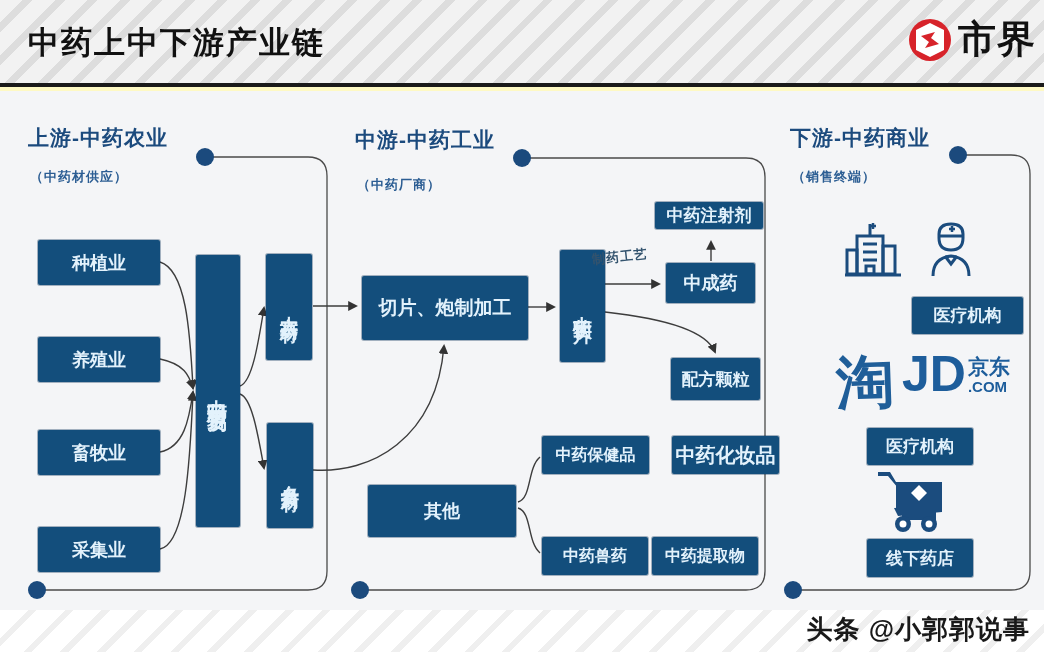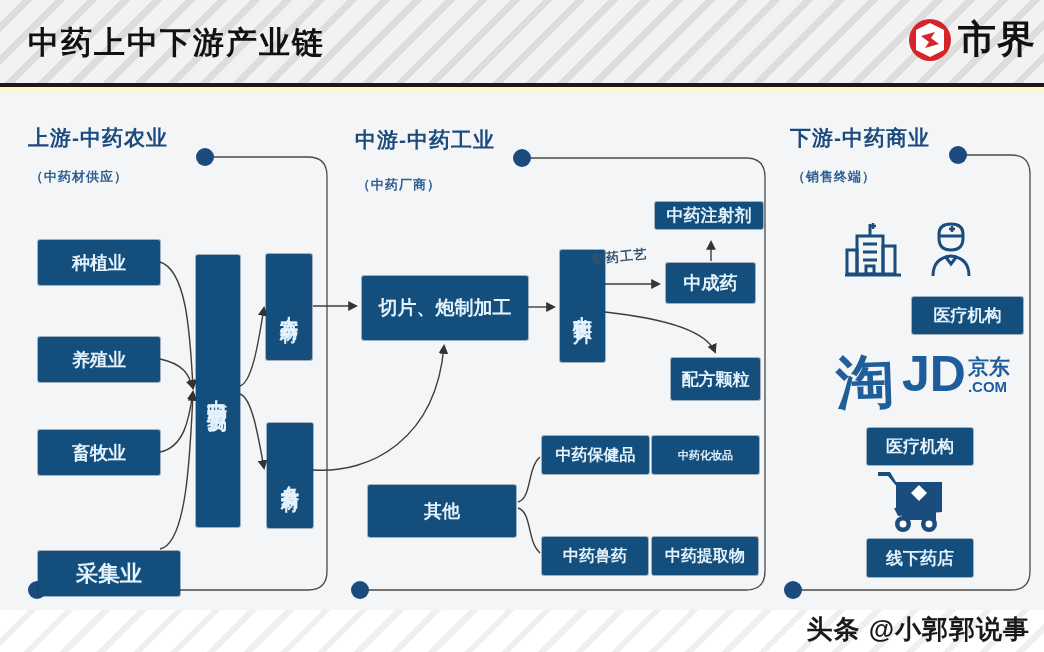--- a/index.html
+++ b/index.html
@@ -134,33 +134,33 @@
   <div class="sec-title" style="left:28px;top:124px;">上游-中药农业</div>
   <div class="sec-sub" style="left:30px;top:168px;">（中药材供应）</div>
   <div class="sec-title" style="left:355px;top:126px;">中游-中药工业</div>
   <div class="sec-sub" style="left:357px;top:176px;">（中药厂商）</div>
   <div class="sec-title" style="left:790px;top:124px;">下游-中药商业</div>
   <div class="sec-sub" style="left:792px;top:168px;">（销售终端）</div>
 
   <div class="box" style="left:38px;top:240px;width:122px;height:45px;font-size:18px;">种植业</div>
   <div class="box" style="left:38px;top:337px;width:122px;height:45px;font-size:18px;">养殖业</div>
   <div class="box" style="left:38px;top:430px;width:122px;height:45px;font-size:18px;">畜牧业</div>
-  <div class="box" style="left:38px;top:527px;width:142px;height:45px;font-size:22px;margin-top:24px;">采集业</div>
+  <div class="box" style="left:38px;top:527px;width:122px;height:45px;font-size:18px;">采集业</div>
   <div class="box vbox" style="left:196px;top:255px;width:44px;height:272px;font-size:20px;">中药材贸易</div>
   <div class="box vbox" style="left:266px;top:254px;width:46px;height:106px;font-size:18px;">大宗药材</div>
   <div class="box vbox" style="left:267px;top:423px;width:46px;height:105px;font-size:18px;">名贵药材</div>
 
   <div class="box" style="left:362px;top:276px;width:166px;height:64px;font-size:19px;">切片、炮制加工</div>
   <div class="box vbox" style="left:560px;top:250px;width:45px;height:112px;font-size:19px;">中药饮片</div>
   <div class="box" style="left:655px;top:202px;width:108px;height:27px;font-size:17px;">中药注射剂</div>
   <div class="box" style="left:666px;top:263px;width:89px;height:40px;font-size:18px;">中成药</div>
   <div class="box" style="left:671px;top:358px;width:89px;height:42px;font-size:17px;">配方颗粒</div>
   <div class="box" style="left:368px;top:485px;width:148px;height:52px;font-size:18px;">其他</div>
   <div class="box" style="left:542px;top:436px;width:107px;height:38px;font-size:16px;">中药保健品</div>
-  <div class="box" style="left:652px;top:436px;width:107px;height:38px;font-size:11px;">中药化妆品</div>
+  <div class="box" style="left:672px;top:436px;width:107px;height:38px;font-size:20px;">中药化妆品</div>
   <div class="box" style="left:542px;top:537px;width:106px;height:38px;font-size:16px;">中药兽药</div>
   <div class="box" style="left:652px;top:537px;width:106px;height:38px;font-size:16px;">中药提取物</div>
 
   <div class="edge-label" style="left:592px;top:248px;">制药工艺</div>
 
   <svg style="position:absolute;left:843px;top:220px;" width="60" height="58" viewBox="0 0 60 58">
     <g stroke="#1b4c7e" stroke-width="3" fill="none">
       <rect x="14" y="16" width="26" height="38"></rect>
       <line x1="27" y1="16" x2="27" y2="4"></line>
       <path d="M27,6 h6 M30,3 v6" stroke-width="2.5"></path>

